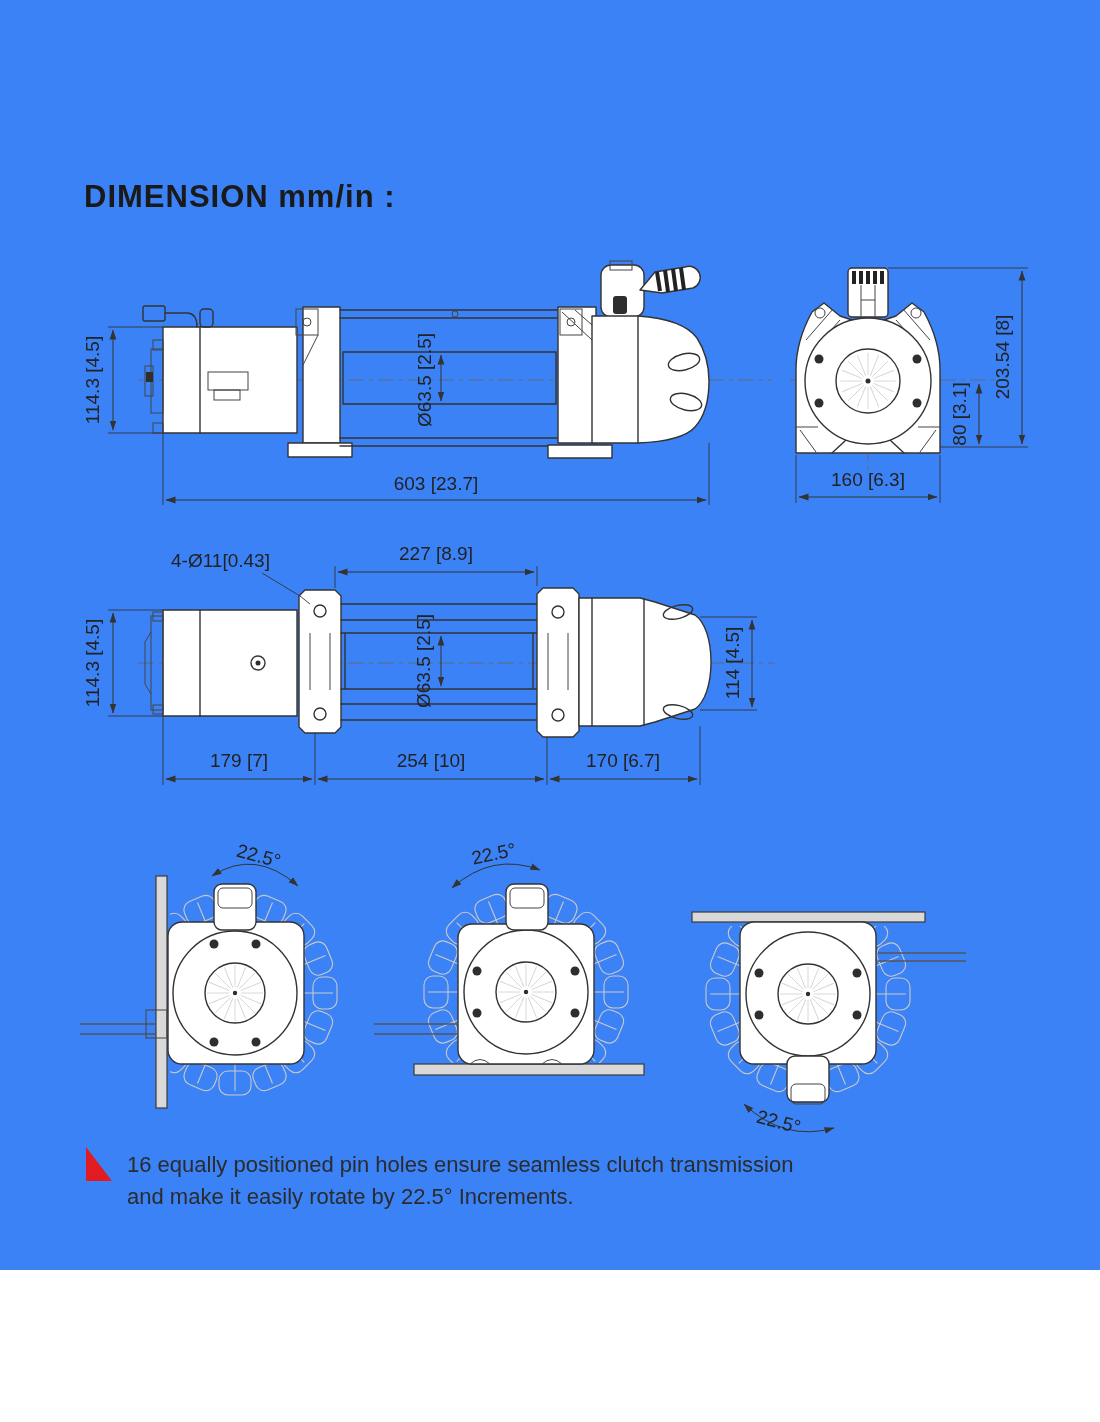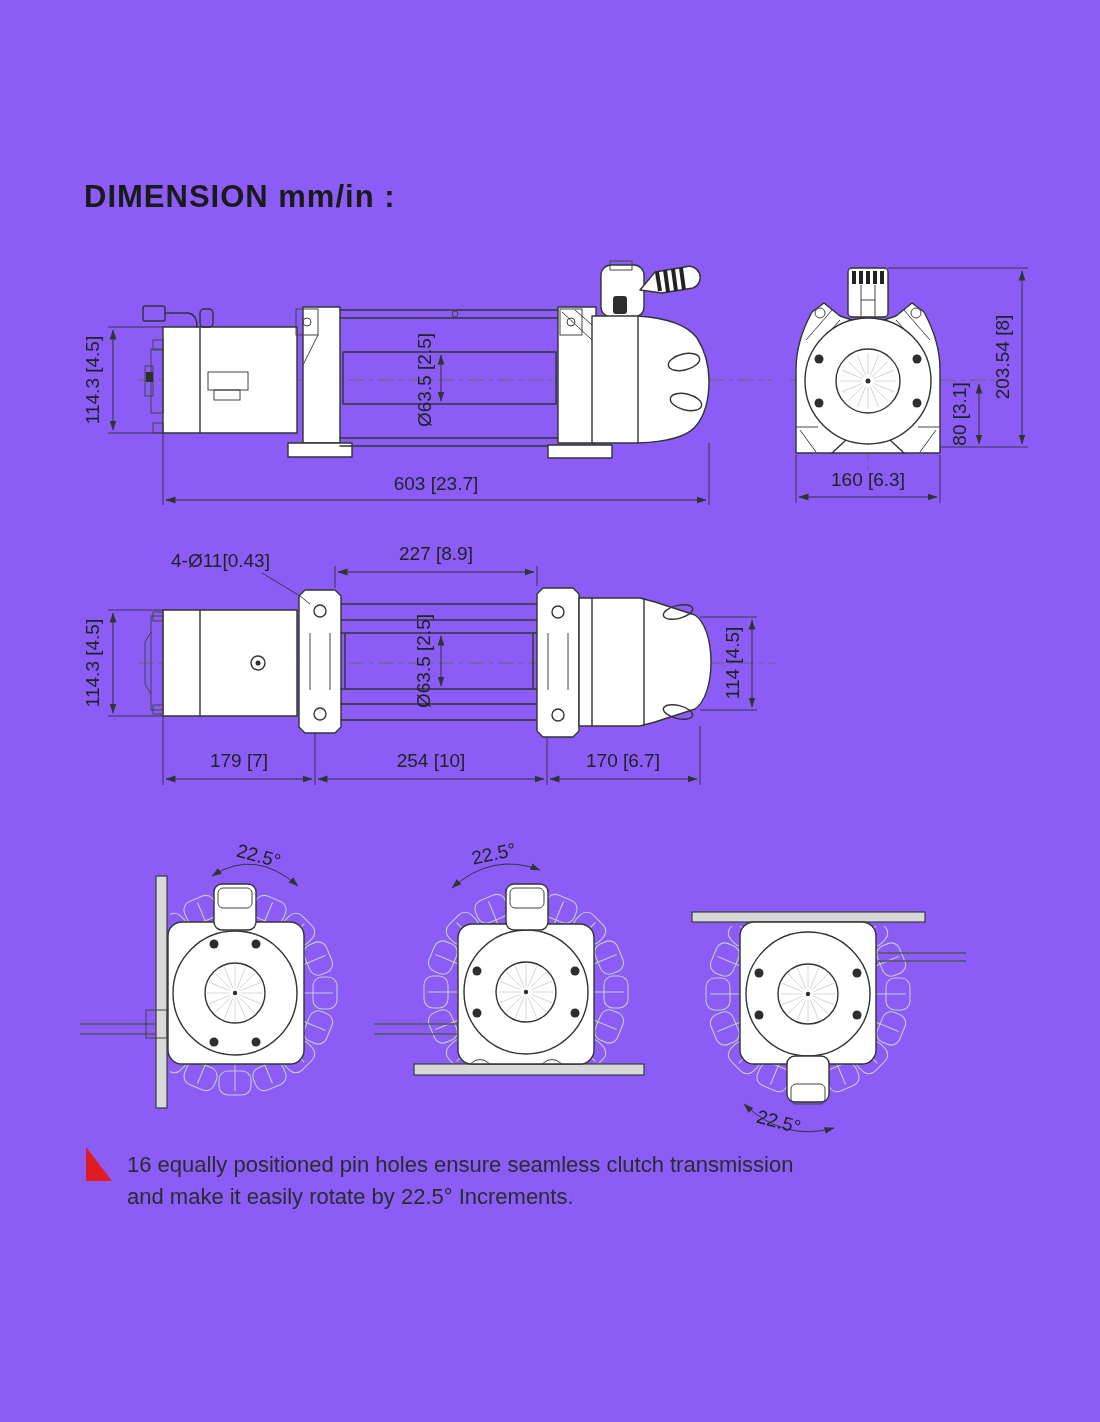--- a/index.html
+++ b/index.html
@@ -1,16 +1,16 @@
 <!DOCTYPE html>
 <html><head>
 <meta charset="utf-8">
 <style>
   html,body{margin:0;padding:0;background:#ffffff;}
-  .page{width:1100px;height:1422px;position:relative;background:#8b5cf6;font-family:"Liberation Sans",sans-serif;}
+  .page{width:1100px;height:1270px;position:relative;background:#3b82f6;font-family:"Liberation Sans",sans-serif;}
   svg{position:absolute;left:0;top:0;}
   .ln{stroke:#333;stroke-width:1.4;fill:none;stroke-linecap:round;stroke-linejoin:round;}
   .thin{stroke:#444;stroke-width:1;fill:none;}
   .wfill{fill:#fff;}
   .cl{stroke:#666;stroke-width:0.9;fill:none;stroke-dasharray:16 5 4 5;}
   .dim{stroke:#333;stroke-width:1;fill:none;marker-start:url(#ar);marker-end:url(#ar);}
   .ext{stroke:#333;stroke-width:0.9;fill:none;}
   .dtxt{font-size:19px;fill:#222;}
   .mid{text-anchor:middle;}
   .bolt{fill:#2e2e2e;stroke:none;}

